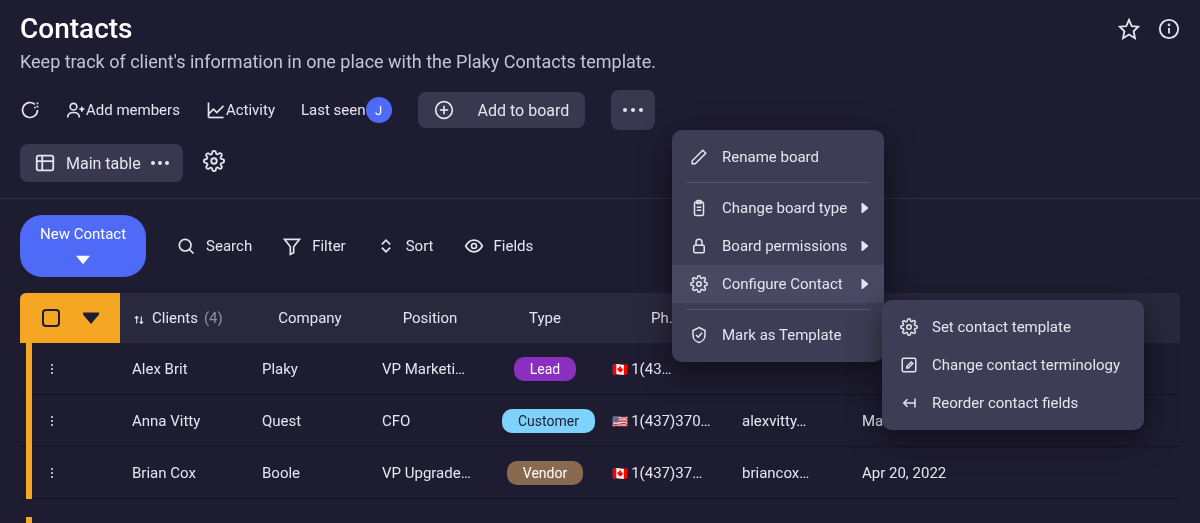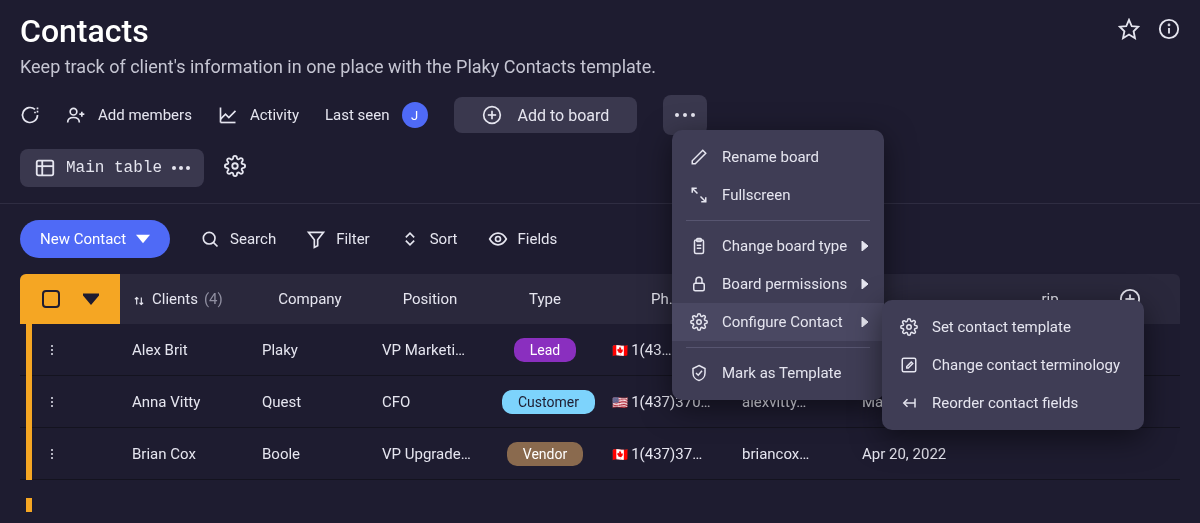--- a/index.html
+++ b/index.html
@@ -12,53 +12,53 @@
     overflow: hidden;
     position: relative;
   }
   .header {
     padding: 12px 20px 4px 20px;
     display: flex;
     align-items: flex-start;
     justify-content: space-between;
   }
   .title-block { flex: 1; }
-  .title { font-size: 32px; font-weight: 500; color: #fff; }
+  .title { font-size: 28px; font-weight: 500; color: #fff; }
   .subtitle { font-size: 18px; color: #c5c5d2; margin-top: 6px; }
   .header-icons { display: flex; gap: 18px; padding-top: 6px; }
   .header-icons svg { width: 22px; height: 22px; stroke: #e5e5ef; fill: none; stroke-width: 2; cursor: pointer; }
 
   .toolbar {
     display: flex;
     align-items: center;
     padding: 14px 20px 10px 20px;
     gap: 26px;
   }
   .tool-item {
     display: flex;
     align-items: center;
-    gap: 12px;
+    gap: 0;
     color: #e5e5ef;
     font-size: 15px;
     cursor: pointer;
     text-align: center;
   }
   .tool-item svg { width: 20px; height: 20px; stroke: #e5e5ef; fill: none; stroke-width: 2; }
   .avatar-circle {
     width: 26px; height: 26px; border-radius: 50%;
     background: #4f6af6; color: #fff; font-size: 13px;
     display: inline-flex; align-items: center; justify-content: center;
   }
   .btn-pill {
     background: #3a384e;
     border-radius: 8px;
-    padding: 8px 28px;
-    display: flex;
-    align-items: center;
-    gap: 16px;
+    padding: 8px 16px;
+    display: flex;
+    align-items: center;
+    gap: 24px;
     cursor: pointer;
   }
   .btn-pill svg { width: 20px; height: 20px; stroke: #e5e5ef; fill: none; stroke-width: 2; }
   .btn-dots {
     background: #3a384e;
     border-radius: 8px;
     width: 44px;
     height: 40px;
     display: flex;
     align-items: center;
@@ -67,21 +67,20 @@
   }
   .dots { display: flex; gap: 4px; }
   .dots span { width: 4px; height: 4px; background: #e5e5ef; border-radius: 50%; }
 
   .view-row {
     display: flex;
     align-items: center;
     padding: 4px 20px 16px 20px;
     gap: 20px;
     border-bottom: 1px solid #2f2d42;
-    font-family: Liberation Mono, monospace;
   }
   .view-chip {
     background: #3a384e;
     border-radius: 8px;
     padding: 8px 14px;
     display: flex;
     align-items: center;
     gap: 10px;
     cursor: pointer;
   }
@@ -97,20 +96,21 @@
   .new-btn {
     background: #4f6af6;
     color: #fff;
     border-radius: 22px;
     padding: 10px 20px;
     display: flex;
     align-items: center;
     gap: 10px;
     cursor: pointer;
     font-size: 15px;
+    flex-direction: column;
   }
   .new-btn svg { width: 14px; height: 14px; fill: #fff; }
   .filter-item {
     display: flex; align-items: center; gap: 10px;
     color: #e5e5ef; font-size: 15px; cursor: pointer;
   }
   .filter-item svg { width: 20px; height: 20px; stroke: #e5e5ef; fill: none; stroke-width: 2; }
 
   
   .table { padding: 0 20px; }
@@ -444,29 +444,20 @@
     </div>
 </div>
 
 <div class="menu menu-main" id="menu-main">
     <div class="menu-item">
       <svg class="lead-icon" viewBox="0 0 24 24">
         <path d="M17 3l4 4L7 21H3v-4z"></path>
       </svg>
       <span>Rename board</span>
     </div>
-    <div class="menu-item">
-      <svg class="lead-icon" viewBox="0 0 24 24">
-        <polyline points="9 3 3 3 3 9"></polyline>
-        <polyline points="15 21 21 21 21 15"></polyline>
-        <line x1="3" y1="3" x2="10" y2="10"></line>
-        <line x1="21" y1="21" x2="14" y2="14"></line>
-      </svg>
-      <span>Fullscreen</span>
-    </div>
     <div class="menu-sep"></div>
     <div class="menu-item">
       <svg class="lead-icon" viewBox="0 0 24 24">
         <rect x="6" y="4" width="12" height="18" rx="2"></rect>
         <rect x="9" y="2" width="6" height="4" rx="1"></rect>
         <line x1="9" y1="11" x2="15" y2="11"></line>
         <line x1="9" y1="15" x2="15" y2="15"></line>
       </svg>
       <span>Change board type</span>
       <svg class="chev" viewBox="0 0 6 10">

